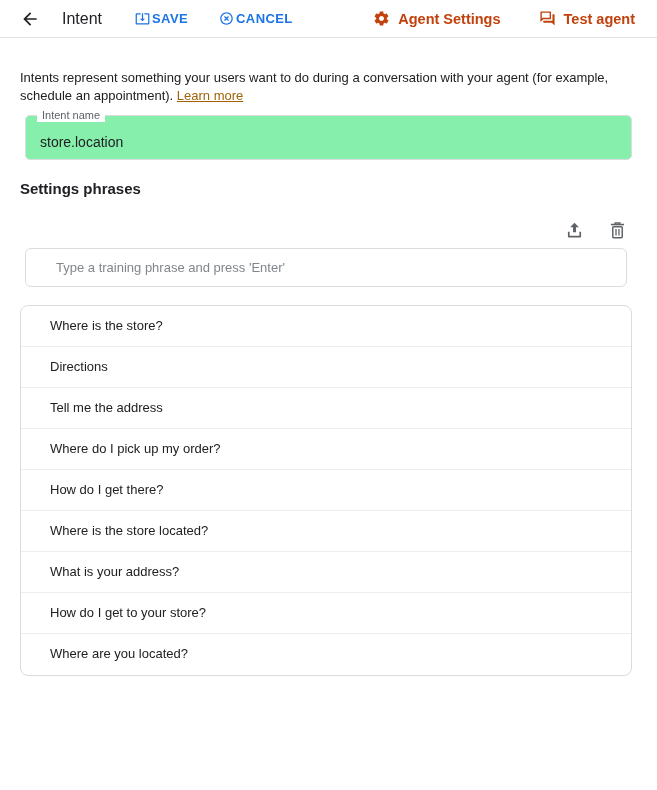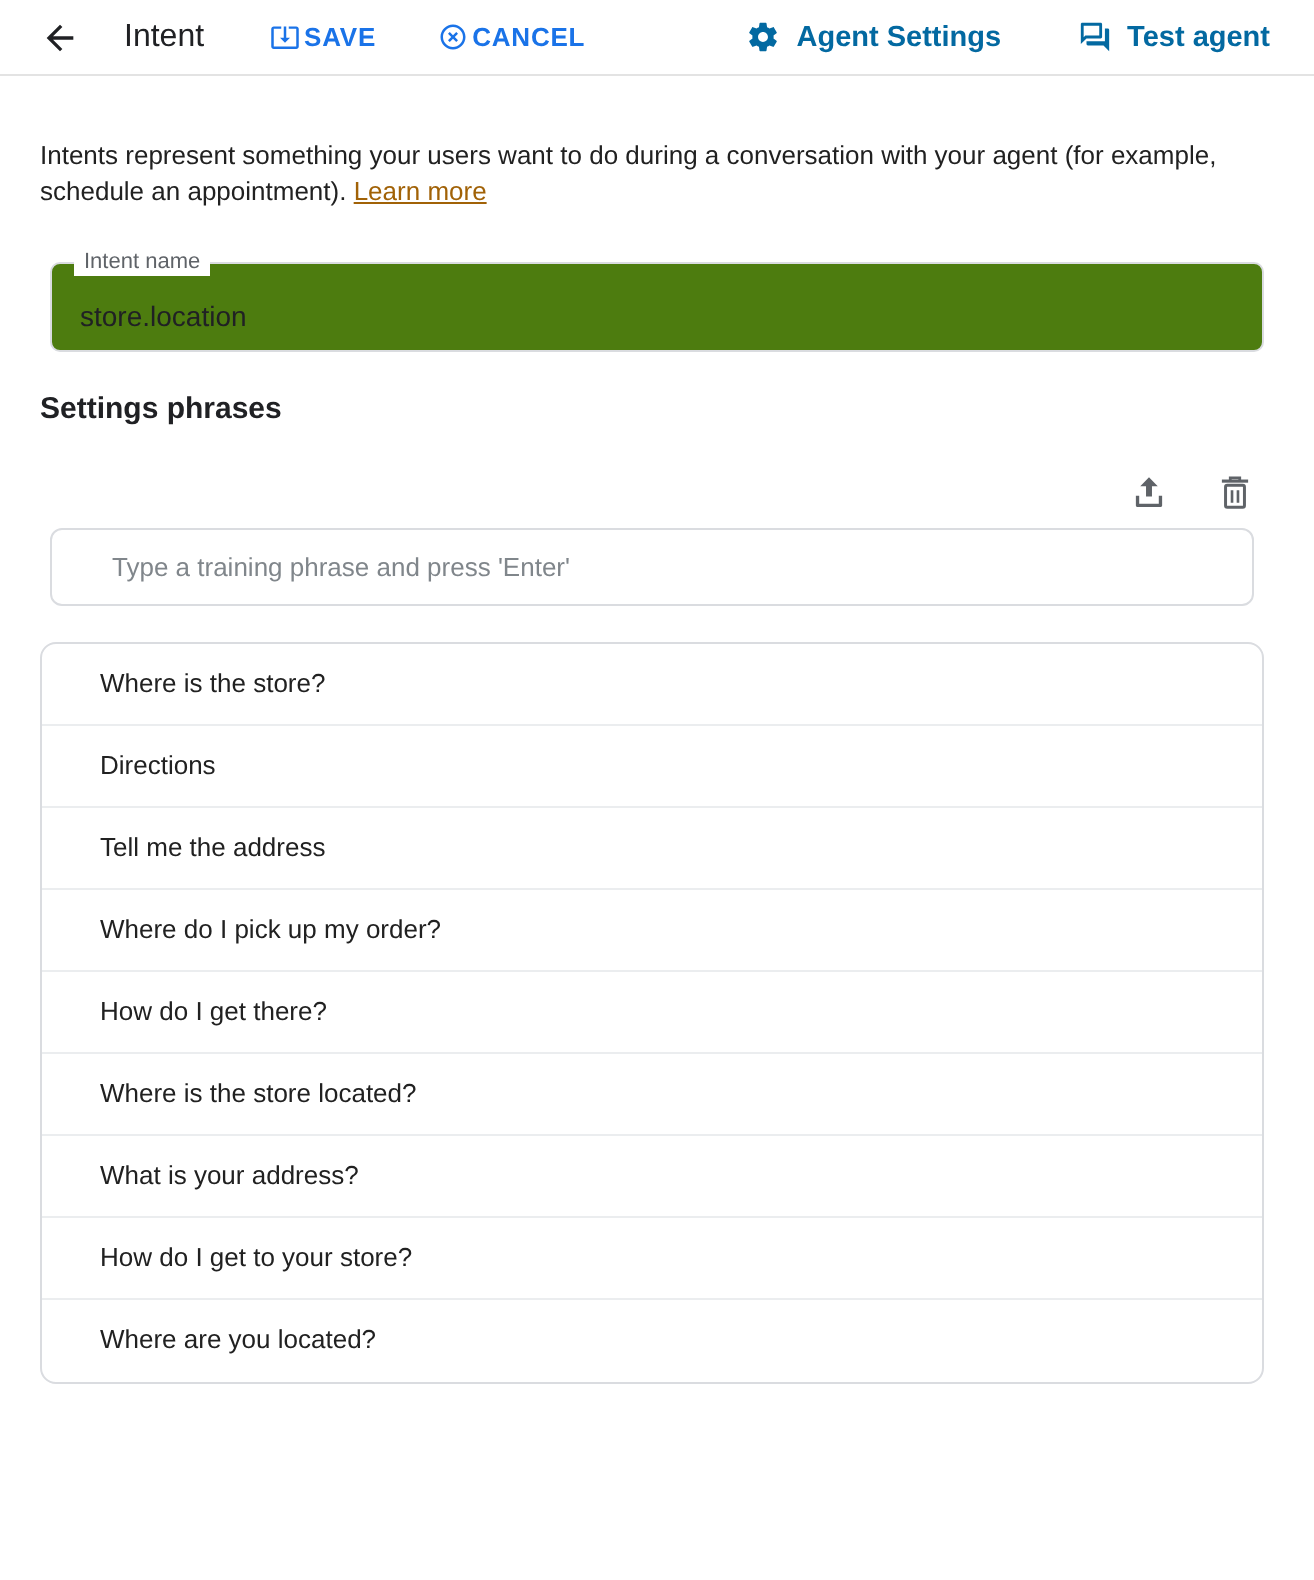--- a/index.html
+++ b/index.html
@@ -4,26 +4,26 @@
 <style>
   html,body{margin:0;padding:0;}
   body{width:657px;height:790px;background:#fff;font-family:"Liberation Sans",sans-serif;color:#212121;overflow:hidden;}
   .topbar{height:38px;display:flex;align-items:center;border-bottom:1px solid #e3e3e3;padding:0 22px 0 20px;box-sizing:border-box;background:#fff;}
   .icon-btn{background:none;border:none;padding:0;cursor:pointer;display:flex;align-items:center;color:#202124;}
   .page-title{font-size:16px;font-weight:400;color:#202124;margin:0 0 0 22px;}
   .blue-btn{display:inline-flex;align-items:center;gap:2px;background:none;border:none;padding:0;cursor:pointer;color:#1a73e8;font-family:inherit;font-size:13px;font-weight:700;letter-spacing:.4px;}
   .blue-btn.save{margin-left:33px;}
   .blue-btn.cancel{margin-left:31px;}
   .spacer{flex:1;}
-  .nav-btn{display:inline-flex;align-items:center;gap:8px;background:none;border:none;padding:0;cursor:pointer;color:#0369a1;font-family:inherit;font-size:14.5px;font-weight:700;}
+  .nav-btn{display:inline-flex;align-items:center;gap:8px;background:none;border:none;padding:0;cursor:pointer;color:#c2410c;font-family:inherit;font-size:14.5px;font-weight:700;}
   .nav-btn + .nav-btn{margin-left:38px;}
   main{padding:0 25px 0 20px;}
   .intro{margin:31px 0 0;font-size:13px;line-height:18px;max-width:600px;color:#212121;}
   .learn-more{color:#a16207;text-decoration:underline;cursor:pointer;}
-  .field{position:relative;margin:26px 0 0 5px;height:45px;border:1px solid #dadce0;border-radius:5px;box-sizing:border-box;background:#4d7c0f;}
+  .field{position:relative;margin:10px 0 0 5px;height:45px;border:1px solid #dadce0;border-radius:5px;box-sizing:border-box;background:#86efac;}
   .field label{position:absolute;top:-7px;left:11px;background:#fff;padding:0 5px;font-size:11px;color:#5f6368;line-height:13px;}
   .field input{border:none;outline:none;width:100%;height:100%;padding:9px 14px 0;box-sizing:border-box;font-size:14px;color:#202124;font-family:inherit;background:transparent;}
   .section-heading{margin:20px 0 0;font-size:15px;line-height:18px;font-weight:700;color:#202124;}
   .section-desc{margin:13px 0 0;font-size:13px;line-height:18px;max-width:600px;color:#212121;}
   .tools{display:flex;justify-content:flex-end;align-items:center;gap:22px;margin:21px 4px 0 0;height:22px;}
   .tools .icon-btn{color:#5f6368;}
   .phrase-input{display:block;margin:7px 0 0 5px;width:602px;height:39px;border:1px solid #dadce0;border-radius:6px;padding:0 30px;box-sizing:border-box;font-size:13px;font-family:inherit;color:#202124;outline:none;}
   .phrase-input::placeholder{color:#80868b;}
   .phrase-list{margin-top:18px;border:1px solid #dadce0;border-radius:8px;overflow:hidden;background:#fff;}
   .phrase-row{height:41px;line-height:40px;padding-left:29px;font-size:13px;color:#212121;border-bottom:1px solid #ebedef;box-sizing:border-box;cursor:pointer;white-space:nowrap;}

